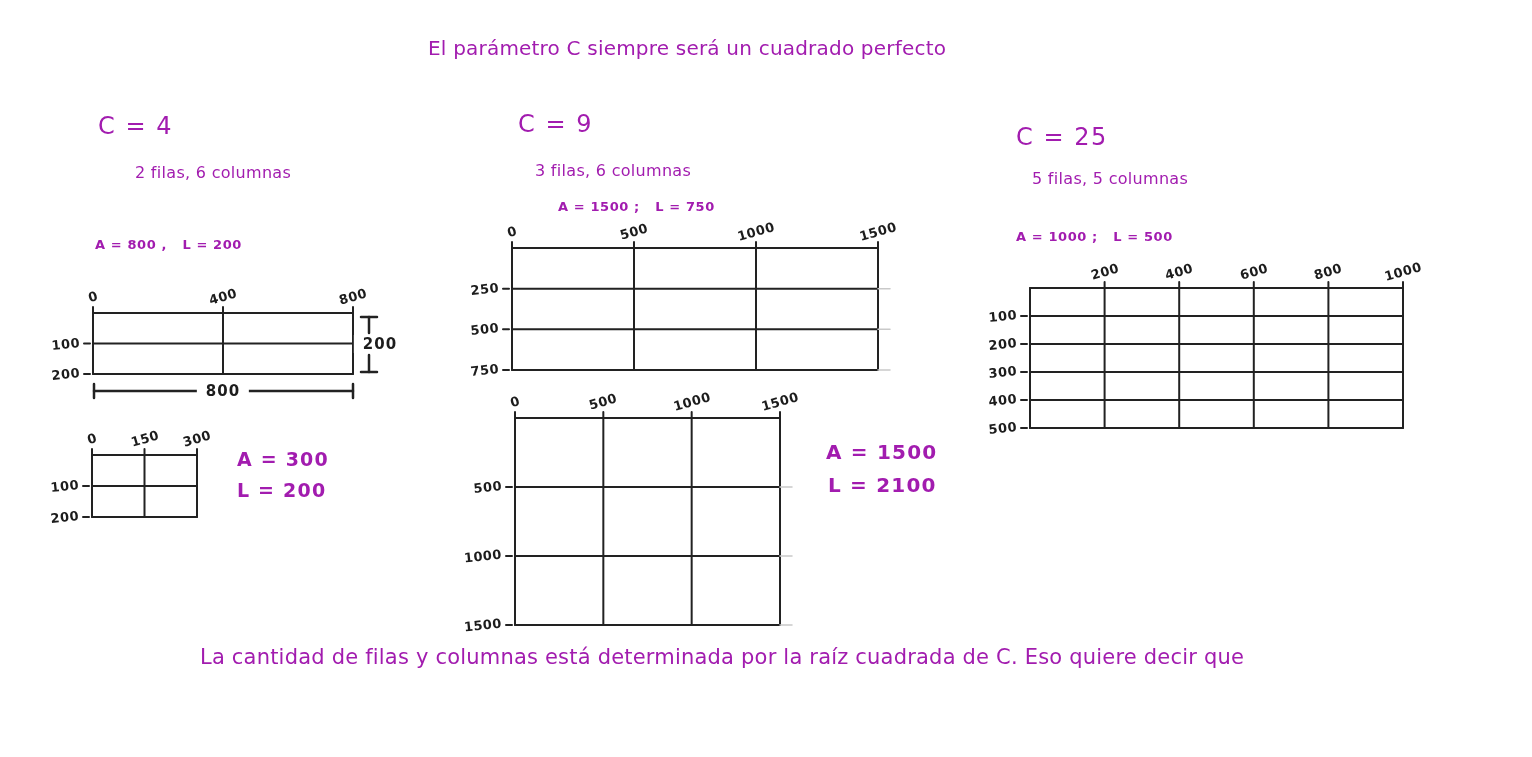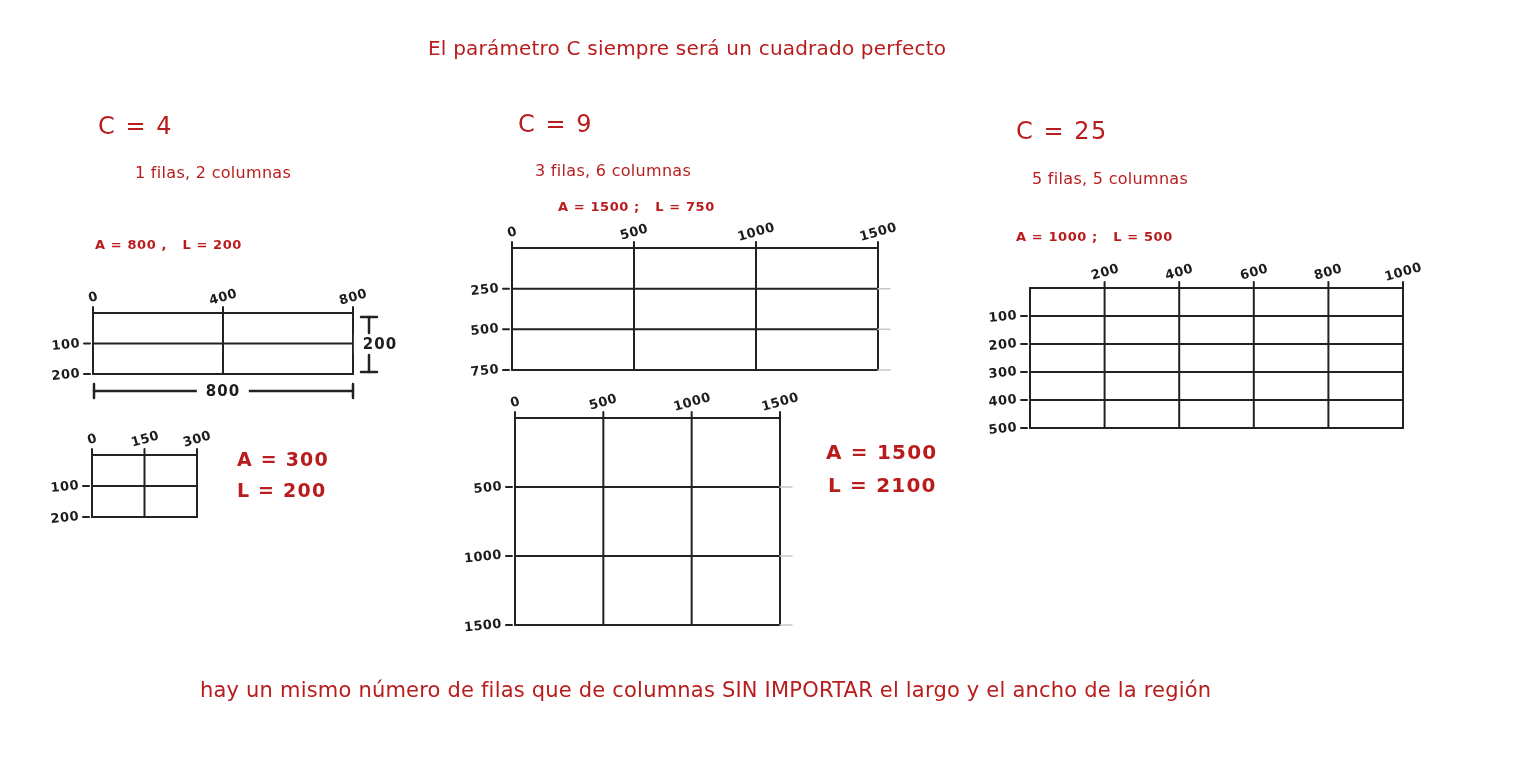--- a/index.html
+++ b/index.html
@@ -1,21 +1,21 @@
 <!DOCTYPE html>
 <html><head>
 <meta charset="utf-8">
 <style>
   html,body{margin:0;padding:0;background:#ffffff;}
   #canvas{
     position:relative;width:1532px;height:757px;background:#ffffff;
     font-family:"DejaVu Sans",sans-serif;color:#1c1c1c;overflow:hidden;
   }
   #grid-layer{position:absolute;left:0;top:0;}
-  .hw{position:absolute;color:#b91c1c;white-space:nowrap;}
+  .hw{position:absolute;color:#a21caf;white-space:nowrap;}
   .title{font-size:20px;letter-spacing:0.2px;}
   .heading{font-size:24px;letter-spacing:1.5px;}
   .subheading{font-size:16px;letter-spacing:0.3px;}
   .formula{font-size:13px;font-weight:700;white-space:pre;letter-spacing:0.6px;}
   .annot{font-size:19px;font-weight:700;letter-spacing:1.2px;}
   .footer-line{font-size:21px;letter-spacing:0.2px;}
   .tick-label{
     position:absolute;font-size:13px;font-weight:700;letter-spacing:0.5px;
     color:#1c1c1c;white-space:nowrap;
   }
@@ -114,36 +114,36 @@
       <line x1="1021" y1="316" x2="1027" y2="316" stroke="#222222" stroke-width="2" stroke-linecap="round"></line>
       <line x1="1021" y1="344" x2="1027" y2="344" stroke="#222222" stroke-width="2" stroke-linecap="round"></line>
       <line x1="1021" y1="372" x2="1027" y2="372" stroke="#222222" stroke-width="2" stroke-linecap="round"></line>
       <line x1="1021" y1="400" x2="1027" y2="400" stroke="#222222" stroke-width="2" stroke-linecap="round"></line>
       <line x1="1021" y1="428" x2="1027" y2="428" stroke="#222222" stroke-width="2" stroke-linecap="round"></line>
     </svg>
 
   <div class="hw title" style="left:428px;top:36px">El parámetro C siempre será un cuadrado perfecto</div>
 
   <div class="hw heading" style="left:98px;top:112px">C = 4</div>
-  <div class="hw subheading" style="left:135px;top:163px">1 filas, 2 columnas</div>
+  <div class="hw subheading" style="left:135px;top:163px">2 filas, 6 columnas</div>
   <div class="hw formula" style="left:95px;top:237px">A = 800 ,   L = 200</div>
   <div class="hw annot" style="left:237px;top:448px">A = 300</div>
   <div class="hw annot" style="left:237px;top:479px">L = 200</div>
 
   <div class="hw heading" style="left:518px;top:110px">C = 9</div>
   <div class="hw subheading" style="left:535px;top:161px">3 filas, 6 columnas</div>
   <div class="hw formula" style="left:558px;top:199px">A = 1500 ;   L = 750</div>
   <div class="hw annot" style="left:826px;top:440px;font-size:20px">A = 1500</div>
   <div class="hw annot" style="left:828px;top:473px;font-size:20px">L = 2100</div>
 
-  <div class="hw heading" style="left:1016px;top:117px">C = 25</div>
+  <div class="hw heading" style="left:1016px;top:123px">C = 25</div>
   <div class="hw subheading" style="left:1032px;top:169px">5 filas, 5 columnas</div>
   <div class="hw formula" style="left:1016px;top:229px">A = 1000 ;   L = 500</div>
 
-  <div class="hw footer-line" style="left:200px;top:678px">hay un mismo número de filas que de columnas SIN IMPORTAR el largo y el ancho de la región</div>
+  <div class="hw footer-line" style="left:200px;top:645px">La cantidad de filas y columnas está determinada por la raíz cuadrada de C. Eso quiere decir que</div>
 <div class="tick-label" style="left: 93px; top: 304px; transform: translate(-50%, -100%) rotate(-16deg);">0</div>
     <div class="tick-label" style="left: 223px; top: 304px; transform: translate(-50%, -100%) rotate(-16deg);">400</div>
     <div class="tick-label" style="left: 353px; top: 304px; transform: translate(-50%, -100%) rotate(-16deg);">800</div>
     <div class="tick-label" style="left: 80px; top: 343.5px; transform: translate(-100%, -50%) rotate(-6deg);">100</div>
     <div class="tick-label" style="left: 80px; top: 374px; transform: translate(-100%, -50%) rotate(-6deg);">200</div>
     <div class="measure-label" style="left: 223px; top: 391px; transform: translate(-50%, -50%);">800</div>
     <div class="measure-label" style="left: 380px; top: 344px; transform: translate(-50%, -50%);">200</div>
     <div class="tick-label" style="left: 92px; top: 446px; transform: translate(-50%, -100%) rotate(-16deg);">0</div>
     <div class="tick-label" style="left: 144.5px; top: 446px; transform: translate(-50%, -100%) rotate(-16deg);">150</div>
     <div class="tick-label" style="left: 197px; top: 446px; transform: translate(-50%, -100%) rotate(-16deg);">300</div>

